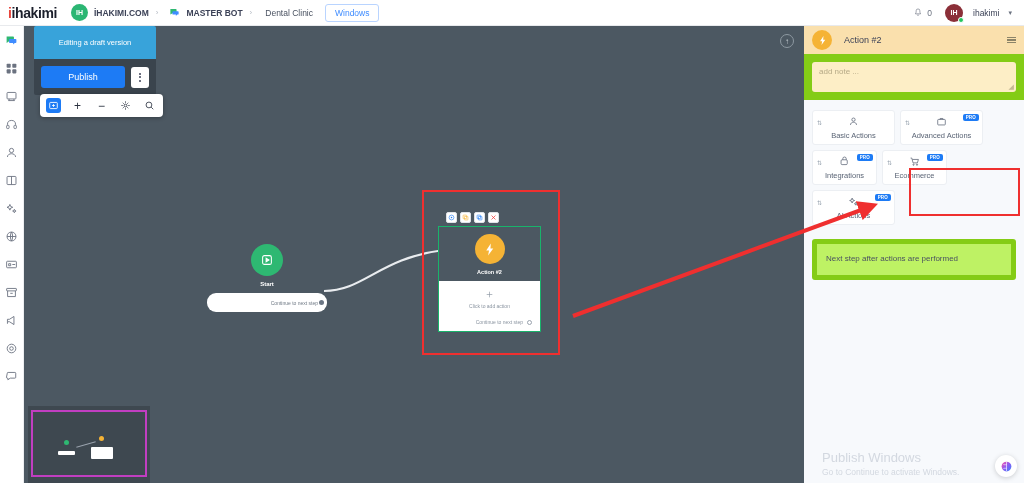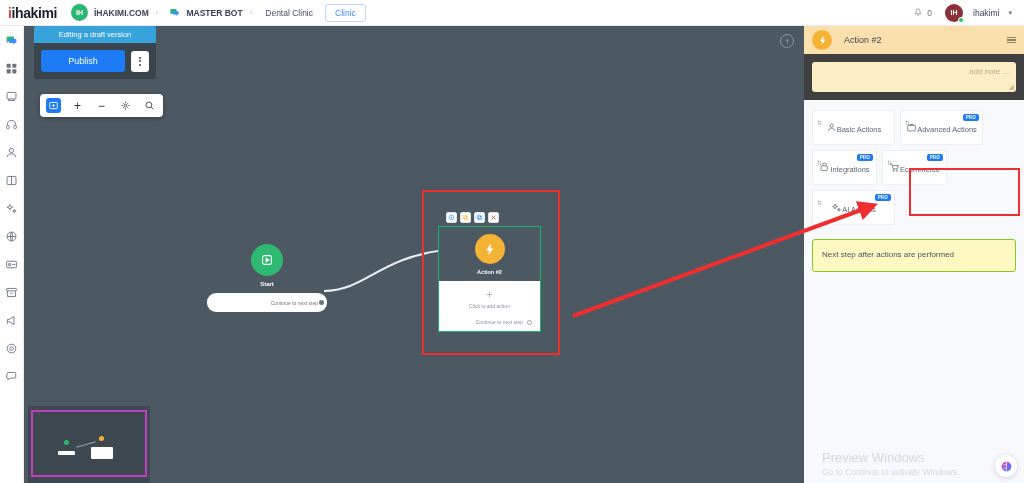--- a/index.html
+++ b/index.html
@@ -63,21 +63,21 @@
   
   .canvas {
     position: absolute; left: 24px; top: 26px;
     width: 780px; height: 457px; background: #4c5862; overflow: hidden;
   }
 
   
   .draft-panel { position: absolute; left: 10px; top: 0px; width: 122px; z-index: 12; }
   .draft-banner {
     background: #38a3da; color: #fff; font-size: 7.5px;
-    padding: 4px 0; text-align: center; border-radius: 2px 2px 0 0;
+    padding: 12px 0; text-align: center; border-radius: 2px 2px 0 0;
   }
   .publish-box {
     background: #3a444d; padding: 7px 7px; display: flex; gap: 6px; align-items: center;
     border-radius: 0 0 2px 2px;
   }
   .publish-btn {
     flex: 1; background: #1d7bf5; color: #fff; border: none; border-radius: 3px;
     font-size: 9px; padding: 6px 0; cursor: pointer; font-family: "Liberation Sans", sans-serif;
   }
   .kebab-btn {
@@ -176,60 +176,60 @@
     height: 28px; background: #fae0ad; display: flex; align-items: center; padding: 0 8px;
   }
   .panel-head-ico {
     width: 20px; height: 20px; border-radius: 50%; background: #f5b335;
     display: flex; align-items: center; justify-content: center;
   }
   .panel-head-title { font-size: 9px; color: #3c4257; margin-left: 12px; font-weight: 500; }
   .panel-hamburger { margin-left: auto; display: flex; flex-direction: column; gap: 1.5px; cursor: pointer; }
   .panel-hamburger i { width: 9px; height: 1.2px; background: #8b8368; display: block; }
 
-  .panel-body { background: #404040; padding: 8px; text-align: right; }
+  .panel-body { background: #84cc16; padding: 8px; }
   .note-box {
     background: #fdeec6; border-radius: 3px; height: 30px; padding: 5px 7px;
     font-size: 8px; color: #b6aa87; position: relative; cursor: text;
   }
   .note-box .resize {
     position: absolute; right: 2px; bottom: 1px; font-size: 7px; color: #c5b893;
   }
   .info-box {
     background: #fdeec6; border-radius: 3px; margin-top: 9px; padding: 13px 9px;
     font-size: 8px; color: #9a8e6d;
   }
 
   .panel-white { background: #f7f9fc; padding: 10px 8px 0; }
   .cards-grid { display: flex; flex-wrap: wrap; gap: 5px; }
   .act-card {
     position: relative; width: 83px; height: 35px; background: #fff;
     border-radius: 3px; border: 1px solid #eceff3;
-    display: flex; flex-direction: row; align-items: center; justify-content: center;
+    display: flex; flex-direction: column; align-items: center; justify-content: center;
     cursor: pointer;
   }
   .act-card.wide { width: 83px; }
   .act-card.small { width: 65px; }
   .act-card .drag {
     position: absolute; left: 4px; top: 9px; color: #9aa5b1; font-size: 6px; line-height: 1;
   }
   .act-card .c-ico { color: #5a6475; display: flex; align-items: center; justify-content: center; height: 13px; }
   .act-card .c-ico svg { width: 11px; height: 11px; }
   .act-card .c-label { font-size: 7.5px; color: #5a6475; margin-top: 3px; }
   .pro-badge {
     position: absolute; right: 3px; top: 3px; background: #1d7bf5; color: #fff;
     font-size: 4.5px; font-weight: bold; padding: 1px 3px; border-radius: 2px; letter-spacing: .2px;
   }
   .highlight-box {
     position: absolute; right: 4px; top: 168px; width: 111px; height: 48px;
     border: 2px solid #ef2f2f; z-index: 22; pointer-events: none;
   }
 
   .next-card {
-    margin: 14px 8px 0; background: #fef9c3; border: 1px solid #84cc16; border-radius: 3px;
+    margin: 14px 8px 0; background: #bef264; border: 5px solid #84cc16; border-radius: 3px;
     padding: 10px 9px 12px;
   }
   .next-card .nlabel { font-size: 8px; color: #4a5261; }
   .next-btn {
     margin-top: 11px; border: 1px dashed #c8d2de; border-radius: 3px;
     text-align: center; font-size: 8.5px; color: #2f7de1; padding: 7px 0; cursor: pointer;
   }
 
   .watermark { position: absolute; left: 18px; bottom: 6px; }
   .watermark .wm1 { font-size: 13px; color: #d3d8e0; }
@@ -255,21 +255,21 @@
     <div class="crumb-sep">›</div>
     <span class="bot-ico">
       <svg viewBox="0 0 16 16" width="11" height="11">
           <path d="M2 3h8a1 1 0 011 1v4a1 1 0 01-1 1H5l-3 2V3z" fill="#2eb872"></path>
           <path d="M6 6h7a1 1 0 011 1v3a1 1 0 01-1 1h-1l-2 2v-2H6a1 1 0 01-1-1V7a1 1 0 011-1z" fill="#3f8cff"></path>
         </svg>
     </span>
     <div class="crumb">MASTER BOT</div>
     <div class="crumb-sep">›</div>
     <div class="crumb plain">Dental Clinic</div>
-    <div class="preview-btn">Clinic</div>
+    <div class="preview-btn">Windows</div>
 
     <div class="hdr-right">
       <div class="bell-wrap">
         <svg viewBox="0 0 16 16" width="10" height="10">
             <path d="M8 1.5a3 3 0 00-3 3v2.2L3.8 9.3h8.4L11 6.7V4.5a3 3 0 00-3-3zM6.7 10.6a1.3 1.3 0 002.6 0" fill="none" stroke="#6b7280" stroke-width="1"></path>
           </svg>
         <span>0</span>
       </div>
       <div class="user-avatar">
         <span>IH</span>
@@ -577,21 +577,21 @@
         </div>
 
       </div>
     </div>
 
     <div class="next-card">
       <div class="nlabel">Next step after actions are performed</div>
     </div>
 
     <div class="watermark">
-      <div class="wm1">Preview Windows</div>
+      <div class="wm1">Publish Windows</div>
       <div class="wm2">Go to Continue to activate Windows.</div>
     </div>
 
     <div class="fab">
       <svg viewBox="0 0 16 16" width="13" height="13">
         <defs>
           <linearGradient id="bg1" x1="0" y1="0" x2="1" y2="1">
             <stop offset="0%" stop-color="#ff4fa3"></stop>
               <stop offset="50%" stop-color="#8b5cf6"></stop>
               <stop offset="100%" stop-color="#3b82f6"></stop>

